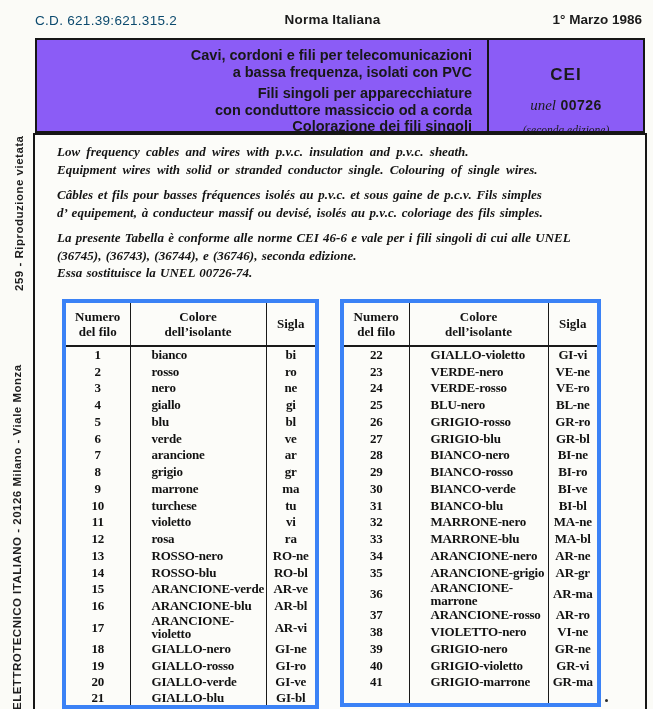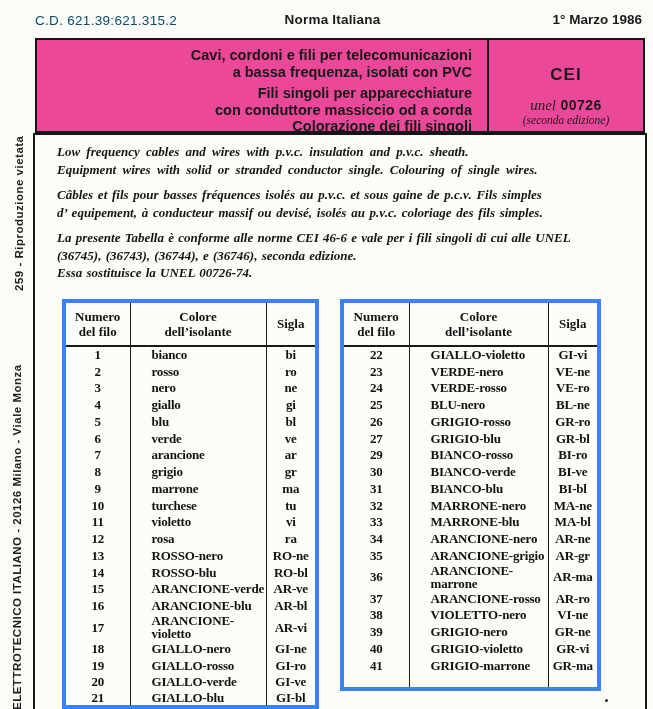--- a/index.html
+++ b/index.html
@@ -19,31 +19,31 @@
   .side-note {
     position:absolute; transform-origin:0 0; transform:rotate(-90deg);
     white-space:nowrap; font-weight:bold; font-size:11.5px; letter-spacing:.5px; color:#1e1e1e;
   }
   .side-note.top { left:13px; top:291px; }
   .side-note.bottom { left:11px; top:710px; }
 
   
   .title-box {
     position:absolute; left:35px; top:38px; width:610px; height:95px;
-    border:2px solid #161616; display:flex; background:#ec4899;
+    border:2px solid #161616; display:flex; background:#8b5cf6;
   }
   .title-left { flex:1 1 auto; text-align:right; padding:7px 15px 0 10px; }
   .title-group { white-space:pre; font-weight:bold; font-size:14.5px; line-height:16.5px; color:#181818; }
   .title-group + .title-group { margin-top:5px; }
   .title-right { width:156px; border-left:2px solid #161616; text-align:center; padding-top:25px; }
   .org-name { font-weight:bold; font-size:17px; letter-spacing:1px; }
   .code-line { margin-top:11px; }
   .code-prefix { font-family:"Liberation Serif", serif; font-style:italic; font-size:15px; }
   .code-number { font-weight:bold; font-size:14px; letter-spacing:.5px; }
-  .edition { font-family:"Liberation Serif", serif; font-style:italic; font-size:11.5px; }
+  .edition { margin-top:10px; font-family:"Liberation Serif", serif; font-style:italic; font-size:11.5px; }
 
   
   .main-box {
     position:absolute; left:33px; top:133px; width:614px; height:600px;
     border:2px solid #161616; background:#fcfcf9;
   }
   .para {
     position:absolute; left:22px; white-space:pre;
     font-family:"Liberation Serif", serif; font-style:italic; font-weight:bold;
     font-size:13px; line-height:17.5px; color:#141414;
@@ -280,20 +280,25 @@
             <td class="num">26</td>
             <td class="color">GRIGIO-rosso</td>
             <td class="sigla">GR-ro</td>
           </tr>
           <tr>
             <td class="num">27</td>
             <td class="color">GRIGIO-blu</td>
             <td class="sigla">GR-bl</td>
           </tr>
           <tr>
+            <td class="num">28</td>
+            <td class="color">BIANCO-nero</td>
+            <td class="sigla">BI-ne</td>
+          </tr>
+          <tr>
             <td class="num">29</td>
             <td class="color">BIANCO-rosso</td>
             <td class="sigla">BI-ro</td>
           </tr>
           <tr>
             <td class="num">30</td>
             <td class="color">BIANCO-verde</td>
             <td class="sigla">BI-ve</td>
           </tr>
           <tr>

